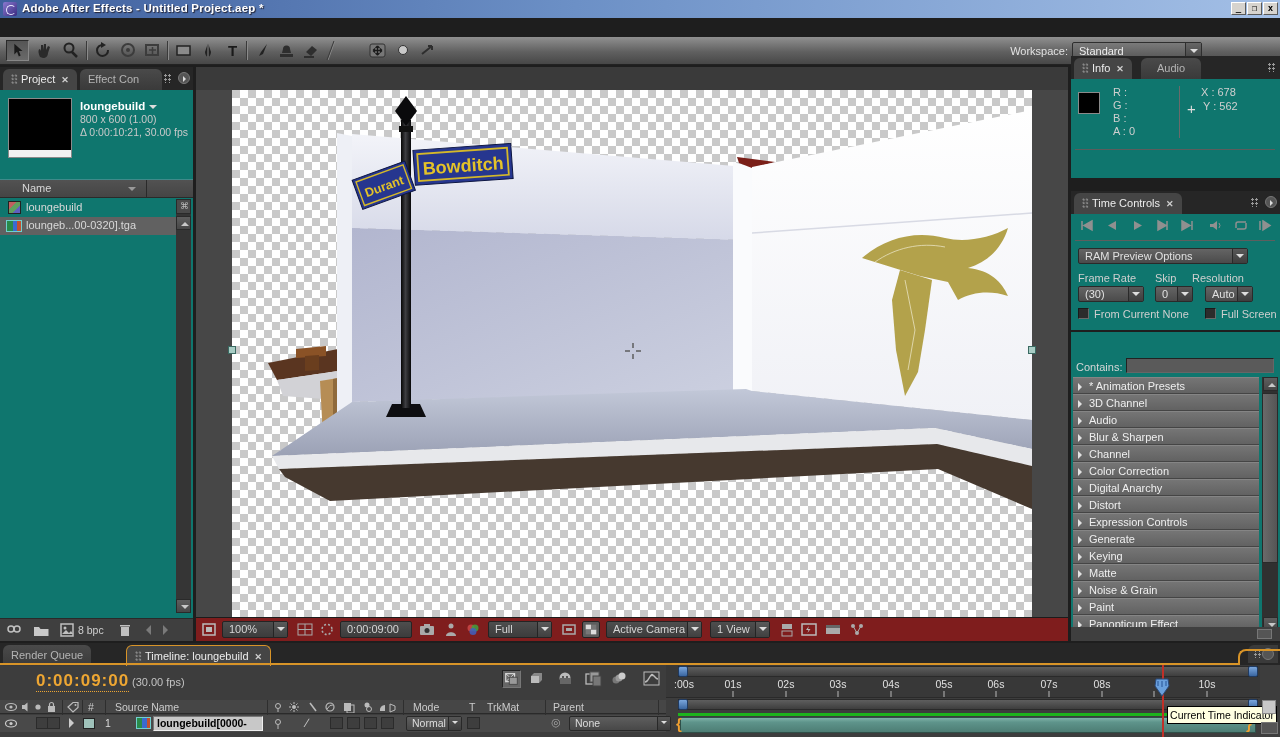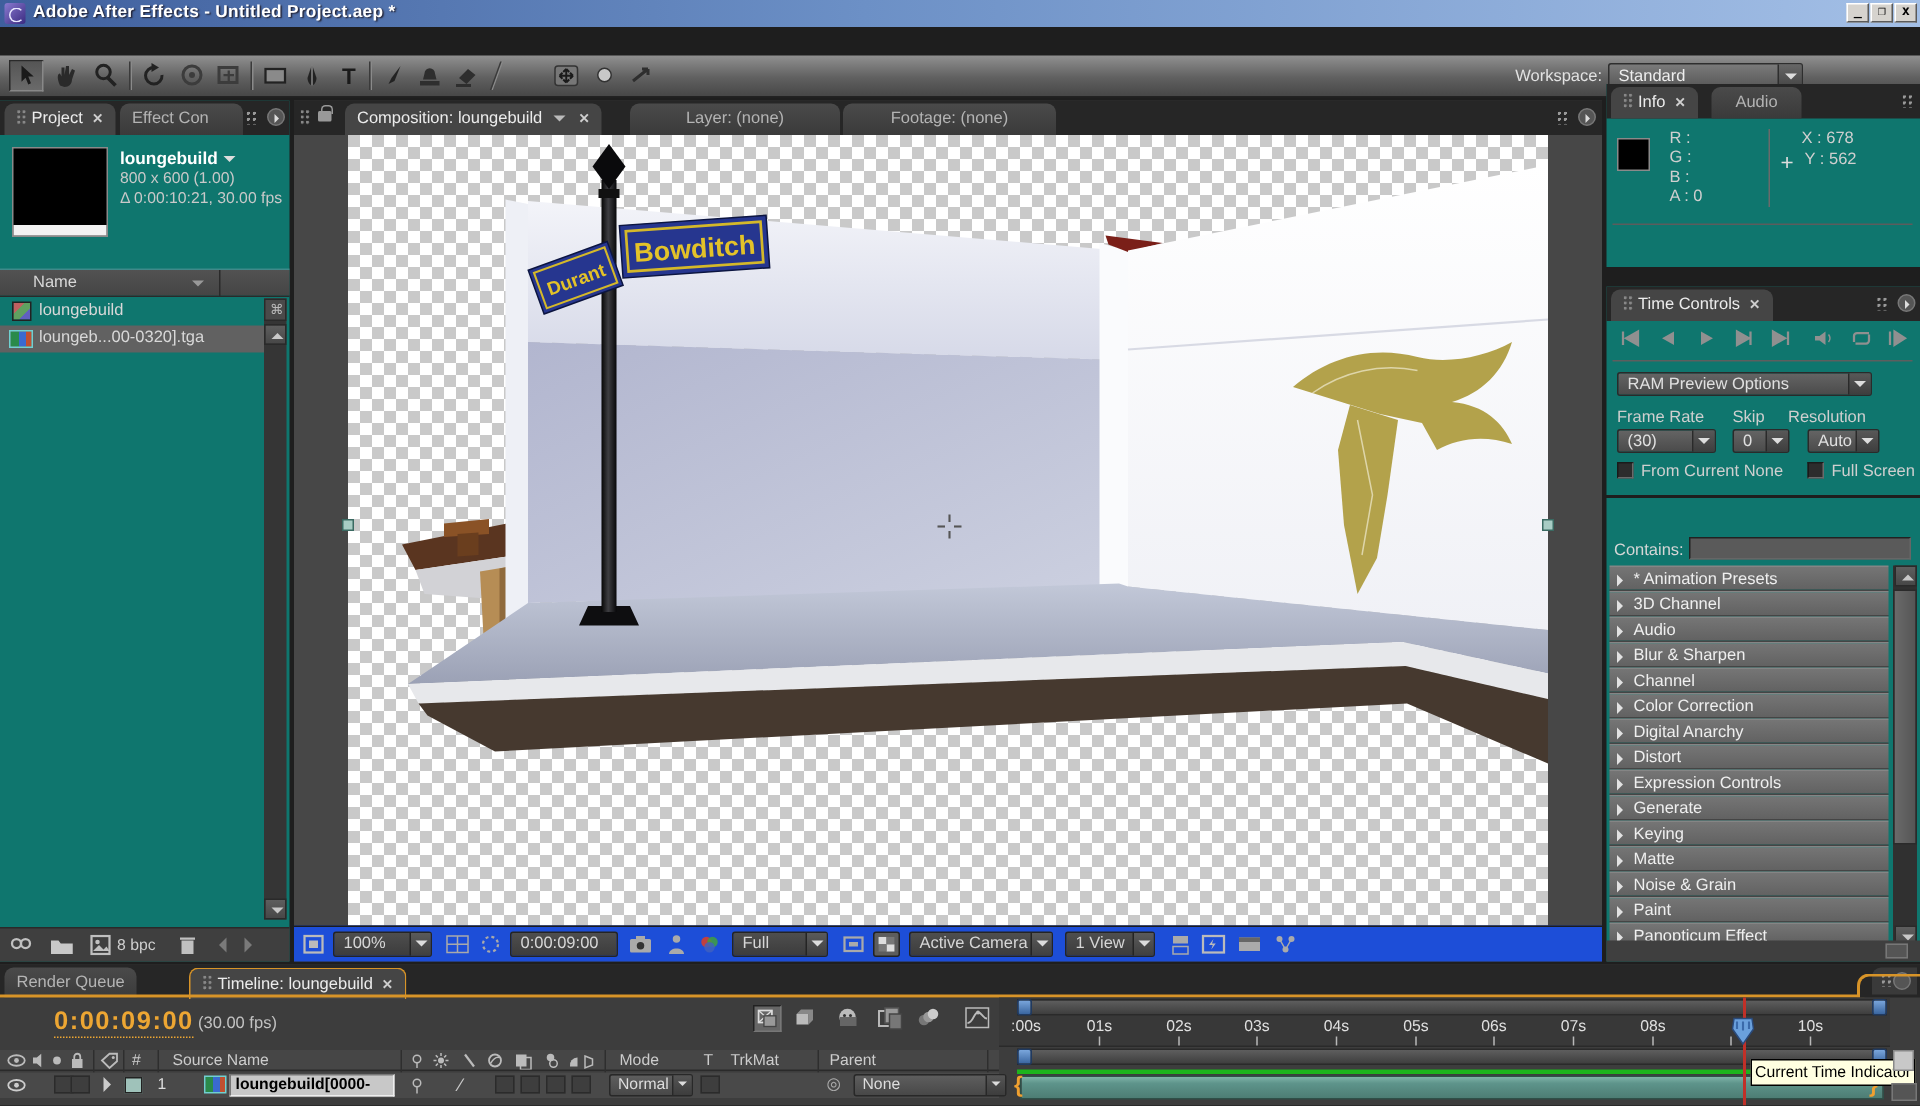--- a/index.html
+++ b/index.html
@@ -114,21 +114,21 @@
   background:radial-gradient(circle at 1.5px 1.5px,#888 1px,transparent 1.2px) 0 0/3.5px 3.5px; }
 #vp-griplock .lock{ position:absolute; left:12px; top:1px; width:9px; height:7px;
   background:#999; border-radius:1px; }
 #vp-griplock .lock::before{ content:""; position:absolute; left:1.5px; top:-4px; width:6px;
   height:5px; border:1.5px solid #999; border-bottom:none; border-radius:3px 3px 0 0; }
 #viewport { position:absolute; left:0; top:23px; width:872px; height:527px; background:#474747; }
 #comparea { position:absolute; left:36px; top:0; width:800px; height:527px;
   background:
    repeating-conic-gradient(#ffffff 0% 25%, #c9c9c9 0% 50%) 0 0/16px 16px; }
 #scene { position:absolute; left:0; top:0; width:872px; height:527px; }
-#vtoolbar { position:absolute; left:0; top:550px; width:872px; height:24px; background:#1d4ed8;
+#vtoolbar { position:absolute; left:0; top:550px; width:872px; height:24px; background:#7f1d1d;
   border-top:1px solid #1c1c1c; color:#c8c8c8; font-size:11px; }
 .vbtn { position:absolute; top:3px; height:17px; background:linear-gradient(#4e4e4e,#3c3c3c);
   border:1px solid #242424; border-radius:2px; color:#d6d6d6; line-height:15px;
   padding-left:6px; }
 .vbtn .dda { position:absolute; right:0; top:0; width:14px; height:15px;
   background:linear-gradient(#5a5a5a,#404040); border-left:1px solid #242424; }
 .vbtn .dda::after{ left:3px; top:5px; }
 .vico { position:absolute; top:3px; width:18px; height:17px; }
 .vico svg{ width:100%; height:100%; }
 .vico.pressed { background:#5d5d5d; border:1px solid #222; border-radius:2px; }
@@ -390,38 +390,20 @@
             <path d="M9,2 L4,7 L9,12 Z" fill="#7a7a7a"></path>
           </svg></span>
       <span class="fico" style="left:158px">
         <svg width="14" height="14">
             <path d="M5,2 L10,7 L5,12 Z" fill="#7a7a7a"></path>
           </svg></span>
     </div>
   </div>
 
   <div id="viewer" class="panel">
-    <div class="tabstrip">
-      <div id="vp-griplock">
-        <span class="dots"></span>
-        <span class="lock"></span>
-      </div>
-      <div class="tab active" style="left:34px">
-        <span>Composition: loungebuild</span>
-        <span class="dnarrow" style="border-top-color:#bbb"></span>
-        <span class="closex">✕</span></div>
-      <div class="tab" style="left:224px; width:140px; text-align:center">
-        <span>Layer: (none)</span></div>
-      <div class="tab" style="left:366px; width:142px; text-align:center">
-        <span>Footage: (none)</span></div>
-      <div class="panelmenu" style="right:4px">
-        <span class="dots"></span>
-          <span class="fly"></span>
-        </div>
-    </div>
     <div id="viewport">
       <div id="comparea"></div>
       <svg id="scene" viewBox="196 90 872 527">
         <defs>
           <linearGradient id="gBeam" x1="0" y1="0" x2="0" y2="1">
             <stop offset="0" stop-color="#f3f4f9"></stop>
               <stop offset="1" stop-color="#d6d9e8"></stop>
           </linearGradient>
           <linearGradient id="gWall" x1="0" y1="0" x2="1" y2="1">
             <stop offset="0" stop-color="#b2b6cf"></stop>

